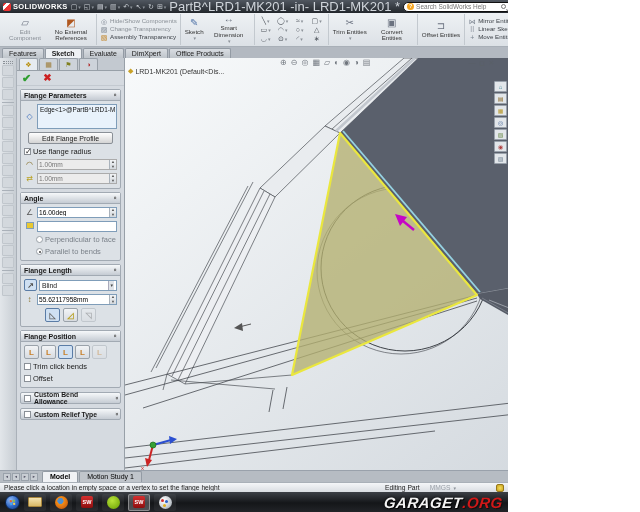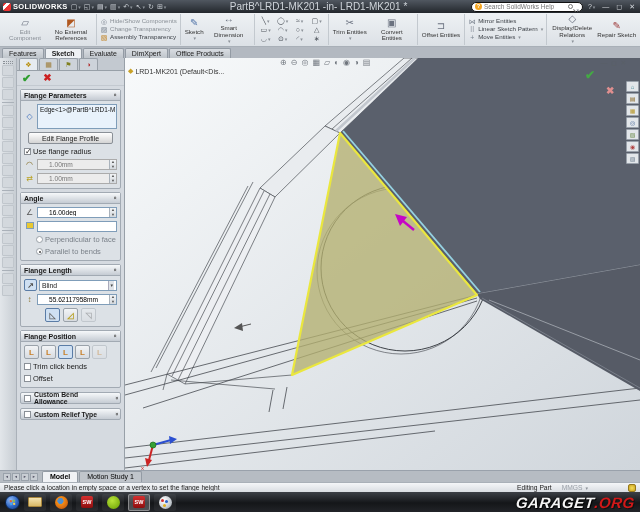--- a/index.html
+++ b/index.html
@@ -1,24 +1,24 @@
 <!DOCTYPE html>
 <html><head>
 <meta charset="utf-8">
 <style>
 *{margin:0;padding:0;box-sizing:border-box}
 body{width:640px;height:512px;overflow:hidden}
-#root{position:relative;width:640px;height:512px;font-family:"Liberation Sans",sans-serif;background:#d6dbe1;overflow:hidden}
+#root{position:relative;width:508px;height:512px;font-family:"Liberation Sans",sans-serif;background:#d6dbe1;overflow:hidden}
 
 .tb{position:absolute;top:0;left:0;right:0;height:13px;background:linear-gradient(#505760,#23272c);display:flex;align-items:center;color:#d8dce1;padding:0 3px;gap:3px;z-index:9}
 .logo{font-size:7.5px;font-weight:bold;color:#fff;letter-spacing:.3px;display:flex;align-items:center;gap:2px}
 .lmark{width:8px;height:8px;background:linear-gradient(135deg,#e33 20%,#fff 21% 45%,#e33 46%);border-radius:2px}
 .qi{color:#c9ced4;font-size:7px;line-height:1}
 .dd::after{content:"▾";font-size:5px;color:#8b9198;margin-left:1px}
-.title{color:#cfd4da;margin:16px auto;font-size:10px;white-space:nowrap}
+.title{color:#cfd4da;margin:16px auto;font-size:13px;white-space:nowrap}
 .search{display:flex;align-items:center;background:#fff;border-radius:6px;height:10px;width:112px;padding:0 3px;gap:2px;border:1px solid #111}
 .shelp{width:7px;height:7px;border-radius:50%;background:#f5a623;color:#fff;font-size:5.5px;line-height:7px;text-align:center;font-weight:bold}
 .search input{border:0;outline:0;font-size:6.5px;flex:1;min-width:0;color:#666;font-family:inherit;background:transparent}
 .mag{width:5px;height:5px;border:1px solid #777;border-radius:50%;position:relative}
 .mag::after{content:"";position:absolute;width:3px;height:1px;background:#777;transform:rotate(45deg);left:4px;top:5px}
 .wbtn{font-size:7px;color:#d5d9de;padding:0 2px}
 
 .cmd{position:absolute;top:13px;height:34px;left:0;right:0;background:linear-gradient(#eef1f4,#dce1e6);border-bottom:1px solid #a9b0b8;display:flex;align-items:stretch;padding:1px 0;overflow:hidden}
 .grp{display:flex;align-items:center;padding:0 3px;border-right:1px solid #c3c9cf;gap:2px;flex:none}
 .bigb{display:flex;flex-direction:column;align-items:center;justify-content:center;font-size:6.2px;color:#333;text-align:center;line-height:1.05;gap:1px;padding:1px 1px;border-radius:2px;max-width:44px}
@@ -48,21 +48,21 @@
 .pmact{display:flex;align-items:center;height:15px;padding:0 5px;gap:12px;border-bottom:1px solid #c3c9d0}
 .okg{color:#2f9e2f;font-size:11px;font-weight:bold;line-height:1}
 .cxr{color:#cc2020;font-size:10px;font-weight:bold;line-height:1}
 .grpbox{margin:3px 3px 0;border:1px solid #a2aab3;border-radius:2px;background:#dce1e6}
 .ghead{display:flex;align-items:center;height:11px;padding:0 3px;background:linear-gradient(#f6f8fa,#c5cbd3);font-weight:bold;font-size:7px;border-bottom:1px solid #a2aab3}
 .chev{margin-left:auto;font-size:6px;color:#555;transform:rotate(90deg)}
 .gbody{padding:3px 3px 4px;display:flex;flex-direction:column;gap:3px}
 .row{display:flex;align-items:center;gap:2px}
 .ricon{width:11px;font-size:8px;color:#8a7430;text-align:center;flex:none;line-height:1}
 .inp{flex:1;display:flex;height:11px;border:1px solid #7f9db9;background:#fff;min-width:0}
-.inp input{flex:1;min-width:0;border:0;outline:0;font-size:6.6px;padding:0 11px;font-family:inherit;background:transparent;color:#000}
+.inp input{flex:1;min-width:0;border:0;outline:0;font-size:6.6px;padding:0 1px;font-family:inherit;background:transparent;color:#000}
 .inp.dis{background:#ececec;border-color:#ababab}
 .inp.dis input{color:#777}
 .spin{width:7px;display:flex;flex-direction:column;border-left:1px solid #a9b2bb;background:linear-gradient(#f2f4f6,#d4d9de)}
 .spin span{flex:1;font-size:4px;line-height:3px;text-align:center;color:#555}
 .selbox{height:25px;border:1px solid #7f9db9;background:#e9f2fb;flex:1;font-size:6.4px;padding:1px 2px;color:#111;overflow:hidden;white-space:nowrap}
 .pbtn{height:12px;margin:0 4px;background:linear-gradient(#fefefe,#d4d4d4);border:1px solid #8a9097;border-radius:2px;font-size:7px;display:flex;align-items:center;justify-content:center}
 .cb{width:7px;height:7px;border:1px solid #8a9097;background:#fff;flex:none;position:relative}
 .cb.on::after{content:"✓";position:absolute;top:-2px;left:0;font-size:8px;color:#222}
 .radio{width:7px;height:7px;border:1px solid #9aa1a8;border-radius:50%;background:#fff;flex:none;position:relative}
 .radio.on::after{content:"";position:absolute;inset:1.5px;background:#444;border-radius:50%}

